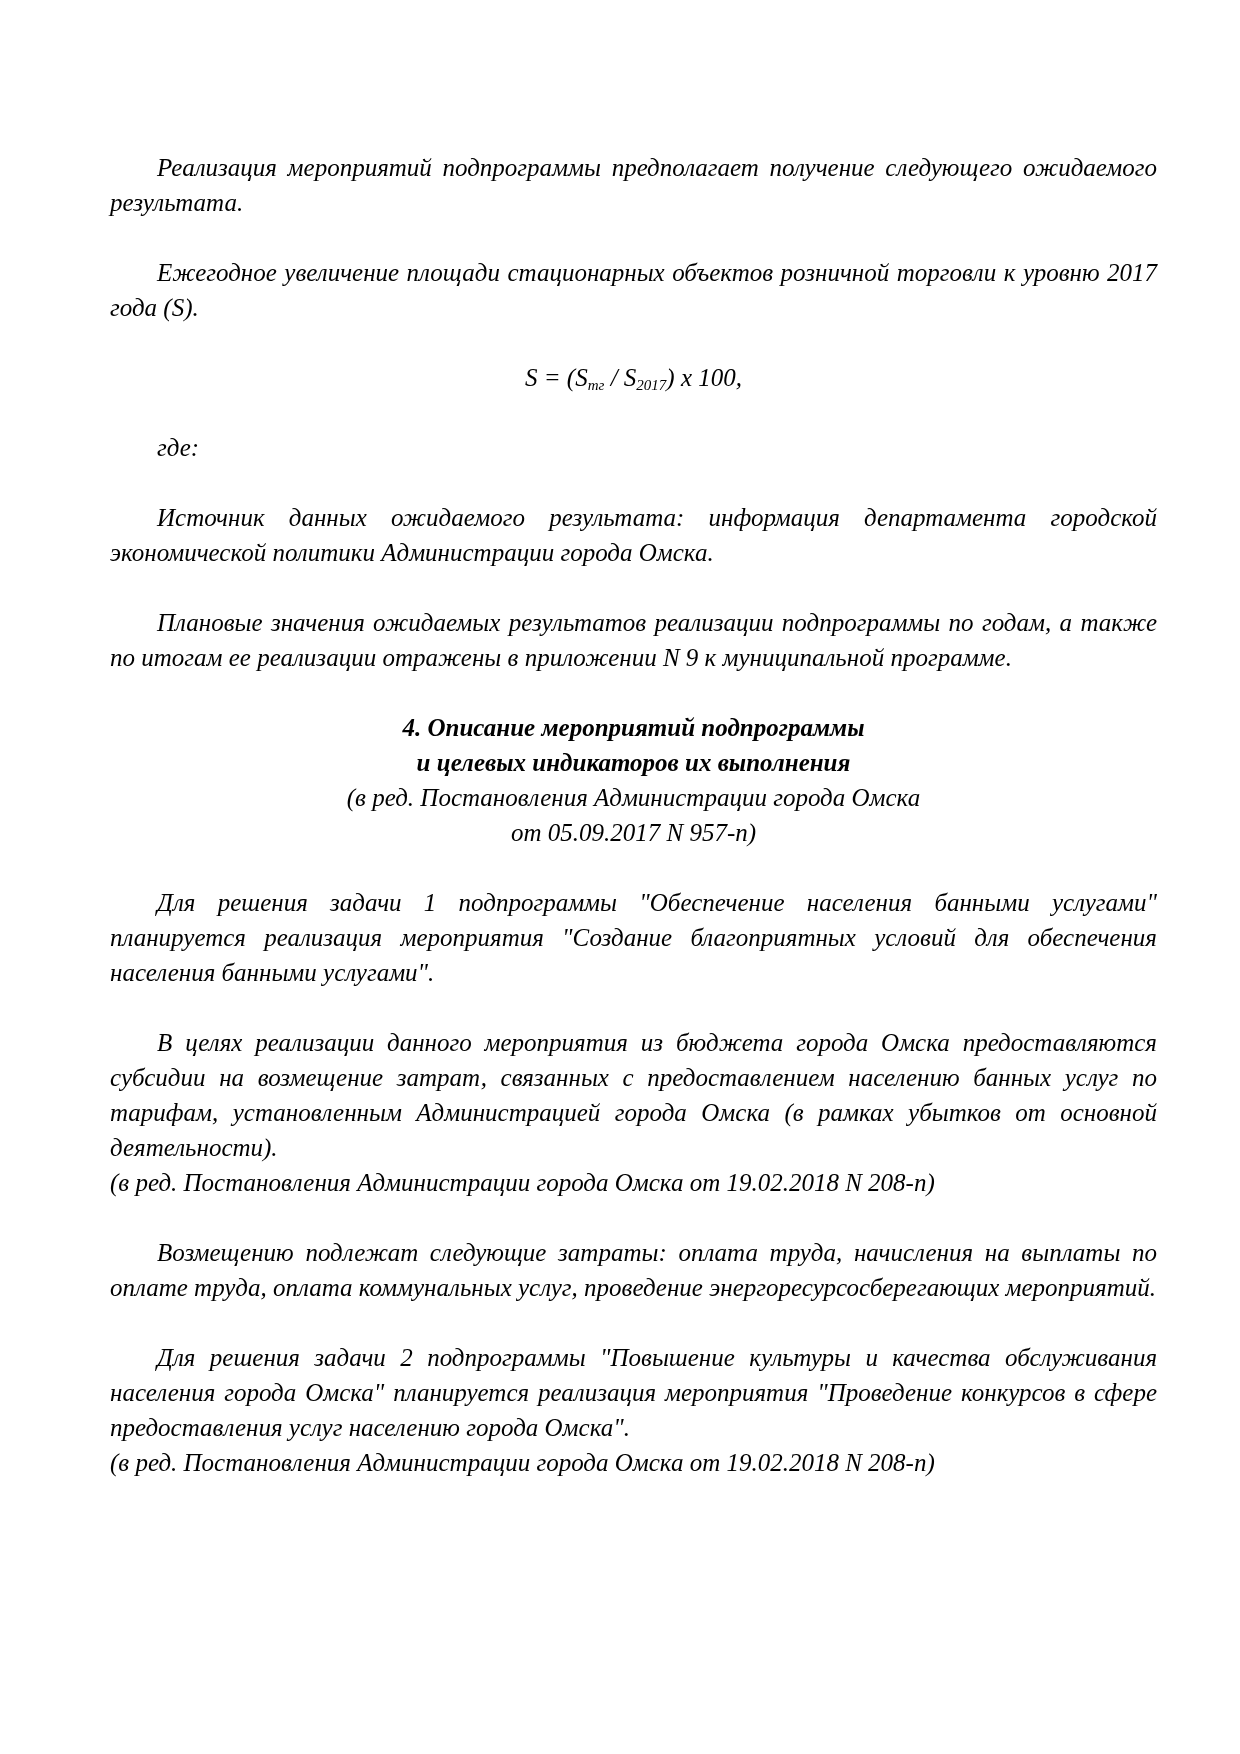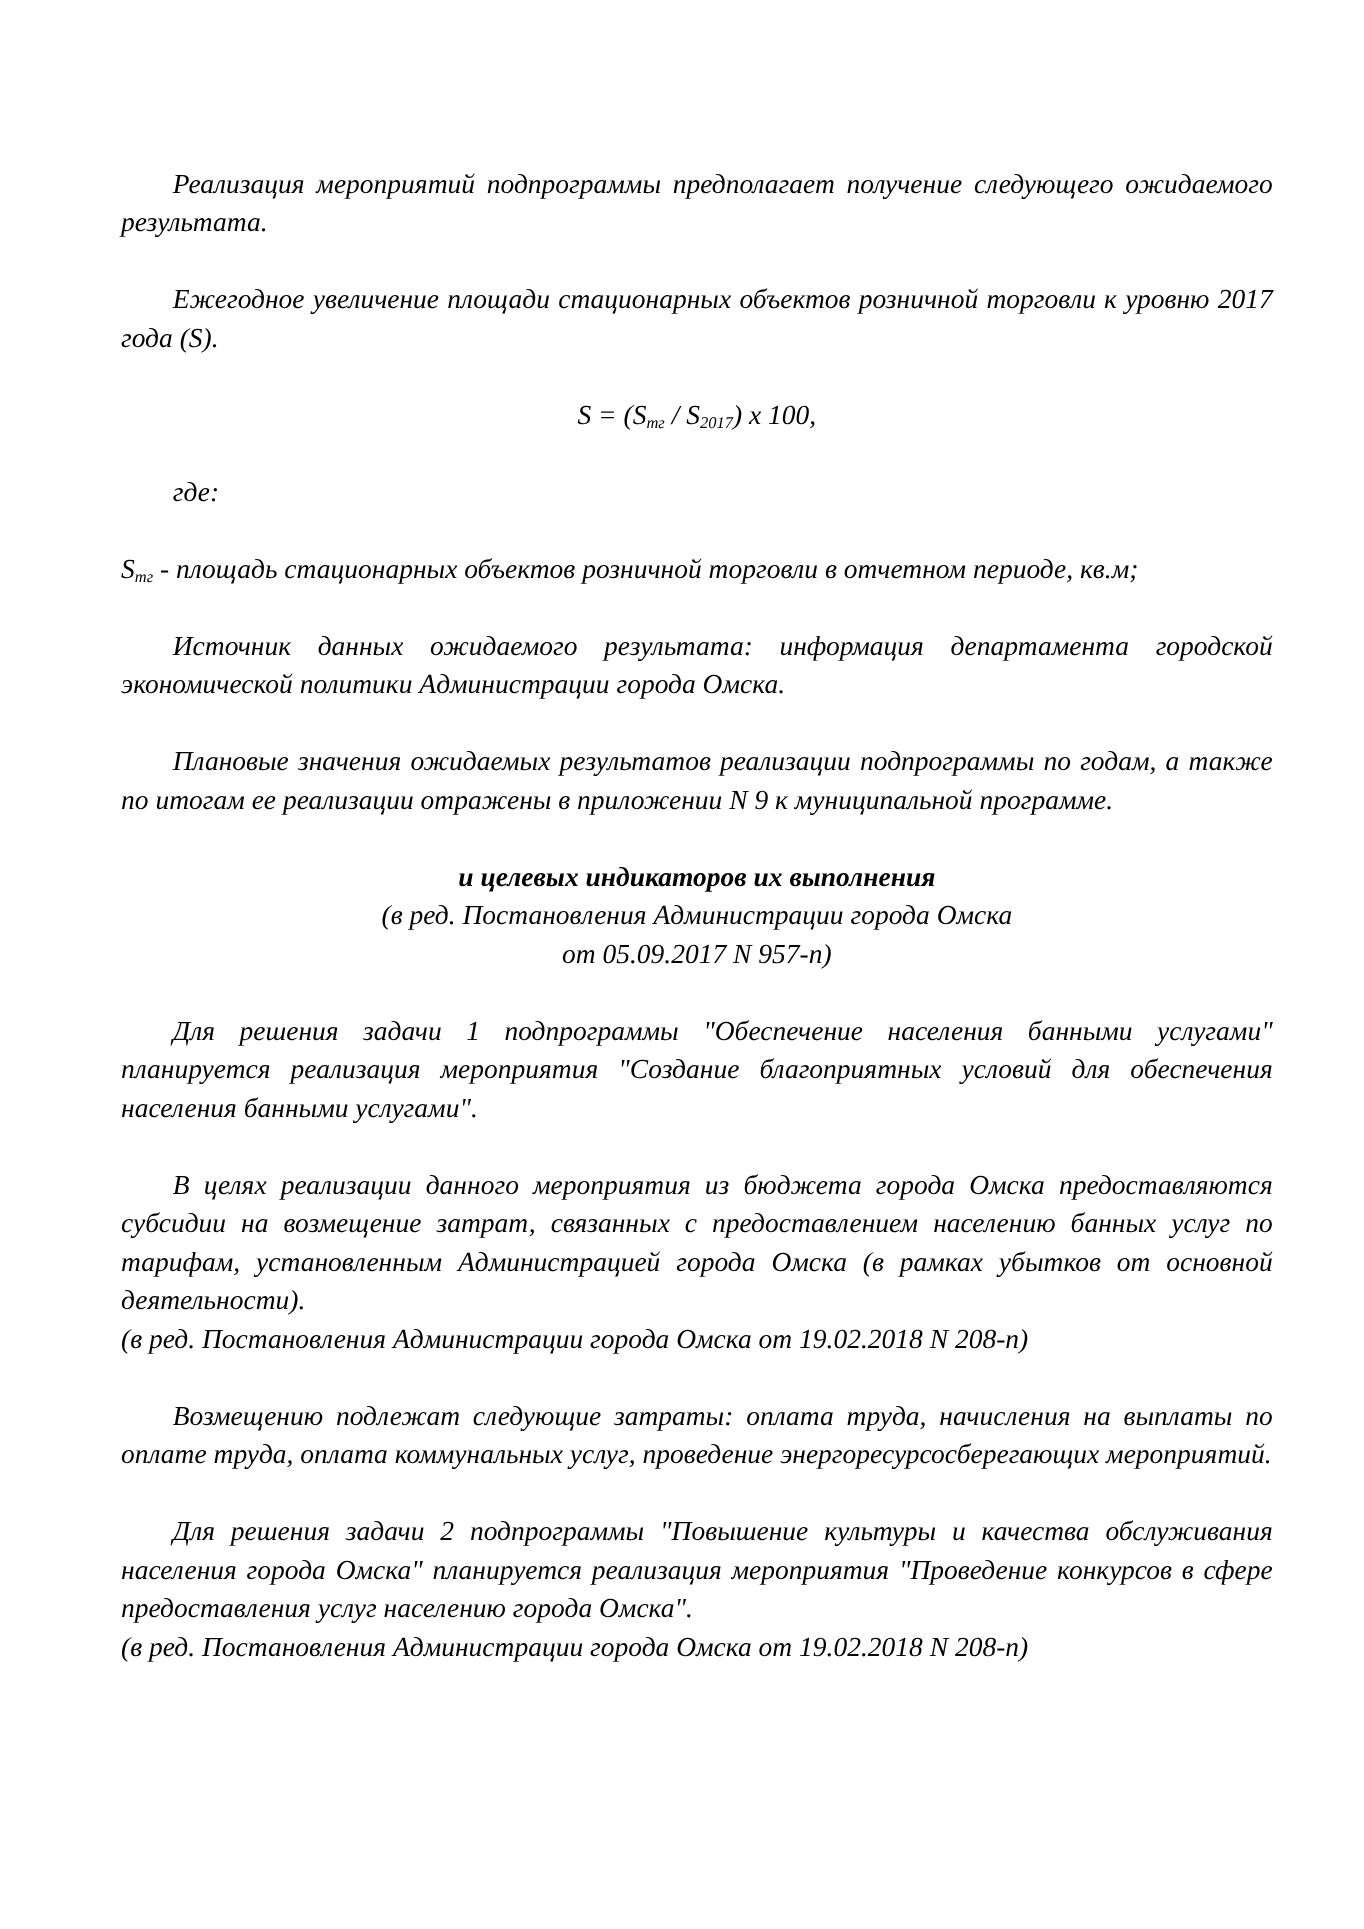--- a/index.html
+++ b/index.html
@@ -71,27 +71,27 @@
 
   <p class="para">Реализация мероприятий подпрограммы предполагает получение следующего ожидаемого результата.</p>
 
   <p class="para">Ежегодное увеличение площади стационарных объектов розничной торговли к уровню 2017 года (S).</p>
 
 
   <p class="formula-line"><span>S = (S</span><sub class="formula-sub">тг</sub><span> / S</span><sub class="formula-sub">2017</sub><span>) х 100,</span></p>
 
   <p class="para">где:</p>
 
-  <p class="def-line"><span>S</span><sub class="formula-sub">тг</sub><span> - площадь стационарных объектов розничной торговли в отчетном периоде, кв.м;</span></p>
 
 
   <p class="para">Источник данных ожидаемого результата: информация департамента городской экономической политики Администрации города Омска.</p>
 
   <p class="para">Плановые значения ожидаемых результатов реализации подпрограммы по годам, а также по итогам ее реализации отражены в приложении N 9 к муниципальной программе.</p>
 
+  <p class="section-heading">4. Описание мероприятий подпрограммы</p>
   <p class="section-heading">и целевых индикаторов их выполнения</p>
   <p class="section-subnote">(в ред. Постановления Администрации города Омска</p>
   <p class="section-subnote last">от 05.09.2017 N 957-п)</p>
 
   <p class="para">Для решения задачи 1 подпрограммы "Обеспечение населения банными услугами" планируется реализация мероприятия "Создание благоприятных условий для обеспечения населения банными услугами".</p>
 
   <p class="para attached">В целях реализации данного мероприятия из бюджета города Омска предоставляются субсидии на возмещение затрат, связанных с предоставлением населению банных услуг по тарифам, установленным Администрацией города Омска (в рамках убытков от основной деятельности).</p>
   <p class="note-line">(в ред. Постановления Администрации города Омска от 19.02.2018 N 208-п)</p>
 
   <p class="para">Возмещению подлежат следующие затраты: оплата труда, начисления на выплаты по оплате труда, оплата коммунальных услуг, проведение энергоресурсосберегающих мероприятий.</p>

